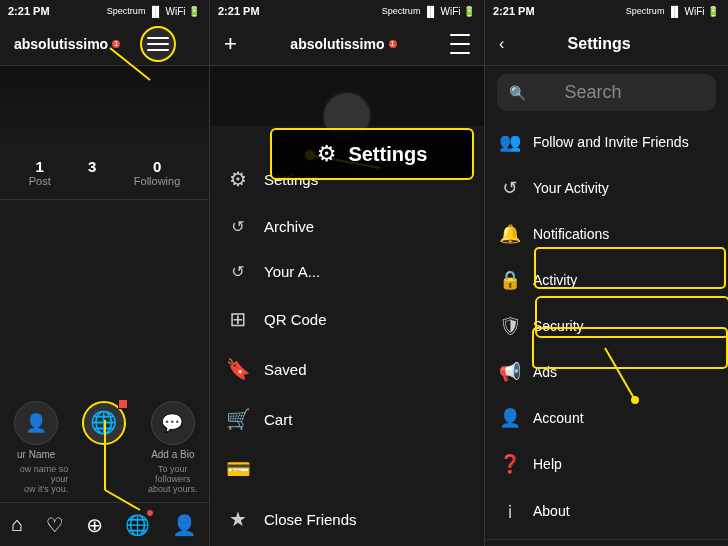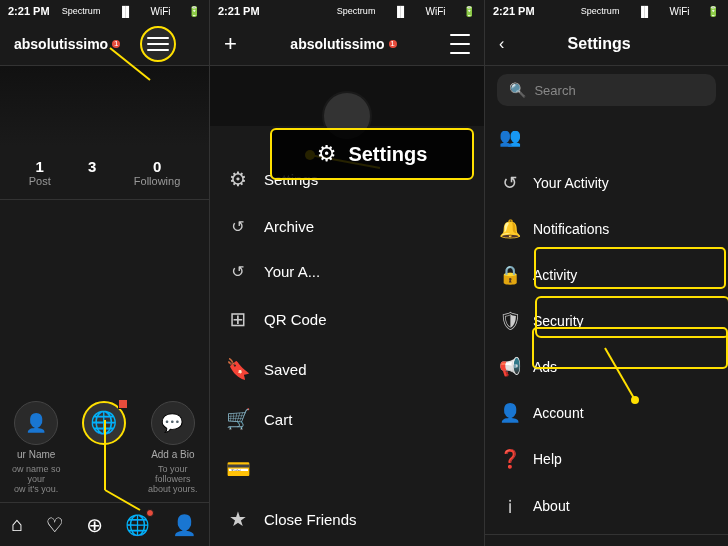--- a/index.html
+++ b/index.html
@@ -47,21 +47,21 @@
       flex-shrink: 0;
     }
     .status-bar-time {
       font-size: 11px;
       color: #fff;
       font-weight: 600;
     }
     .status-bar-icons {
       display: flex;
       align-items: center;
-      gap: 18px;
+      gap: 3px;
     }
     .status-bar-icons span {
       font-size: 9px;
       color: #fff;
     }
 
     
     .header {
       height: 44px;
       display: flex;
@@ -257,21 +257,22 @@
       border-radius: 10px;
       margin: 8px 12px;
       padding: 8px 12px;
     }
     .settings-search-icon {
       color: #888;
       font-size: 14px;
     }
     .settings-search-text {
       color: #888;
-      font-size: 13px;
+      font-size: 18px;
+      margin-left: 30px;
     }
     .settings-items {
       flex: 1;
       overflow-y: auto;
     }
     .settings-item {
       display: flex;
       align-items: center;
       gap: 12px;
       padding: 12px 14px;
@@ -379,21 +380,21 @@
     </div>
   </div>
 
 
   <div class="profile-content" style="flex:1;position:relative;">
 
     <div style="position:absolute;bottom:0;left:0;right:0;padding:8px 4px;display:flex;gap:4px;">
       <div class="profile-option">
         <div class="profile-option-icon">👤</div>
         <div class="profile-option-label">ur Name</div>
-        <div style="font-size:9px;color:#888;text-align:center;">ow name so your<br>ow it's you.</div>
+        <div style="font-size:9px;color:#888;text-align:right;">ow name so your<br>ow it's you.</div>
       </div>
       <div class="profile-option">
         <div style="position:relative;">
           <div class="profile-option-icon" style="border:2.5px solid #FFE000;background:#333;font-size:22px;">🌐</div>
           <span style="position:absolute;top:-2px;right:-2px;width:10px;height:10px;background:#e74c3c;border-radius:50;border:1px solid #1a1a1a;"></span>
         </div>
       </div>
       <div class="profile-option">
         <div class="profile-option-icon">💬</div>
         <div class="profile-option-label">Add a Bio</div>
@@ -519,20 +520,21 @@
   </div>
 
   <div class="settings-search">
     <span class="settings-search-icon">🔍</span>
     <span class="settings-search-text">Search</span>
   </div>
 
   <div class="settings-items">
     <div class="settings-item">
       <span class="settings-item-icon">👥</span>
+      <span class="settings-item-label">Follow and Invite Friends</span>
     </div>
     <div class="settings-item">
       <span class="settings-item-icon">↺</span>
       <span class="settings-item-label">Your Activity</span>
     </div>
     <div class="settings-item">
       <span class="settings-item-icon">🔔</span>
       <span class="settings-item-label">Notifications</span>
     </div>
     <div class="settings-item">

